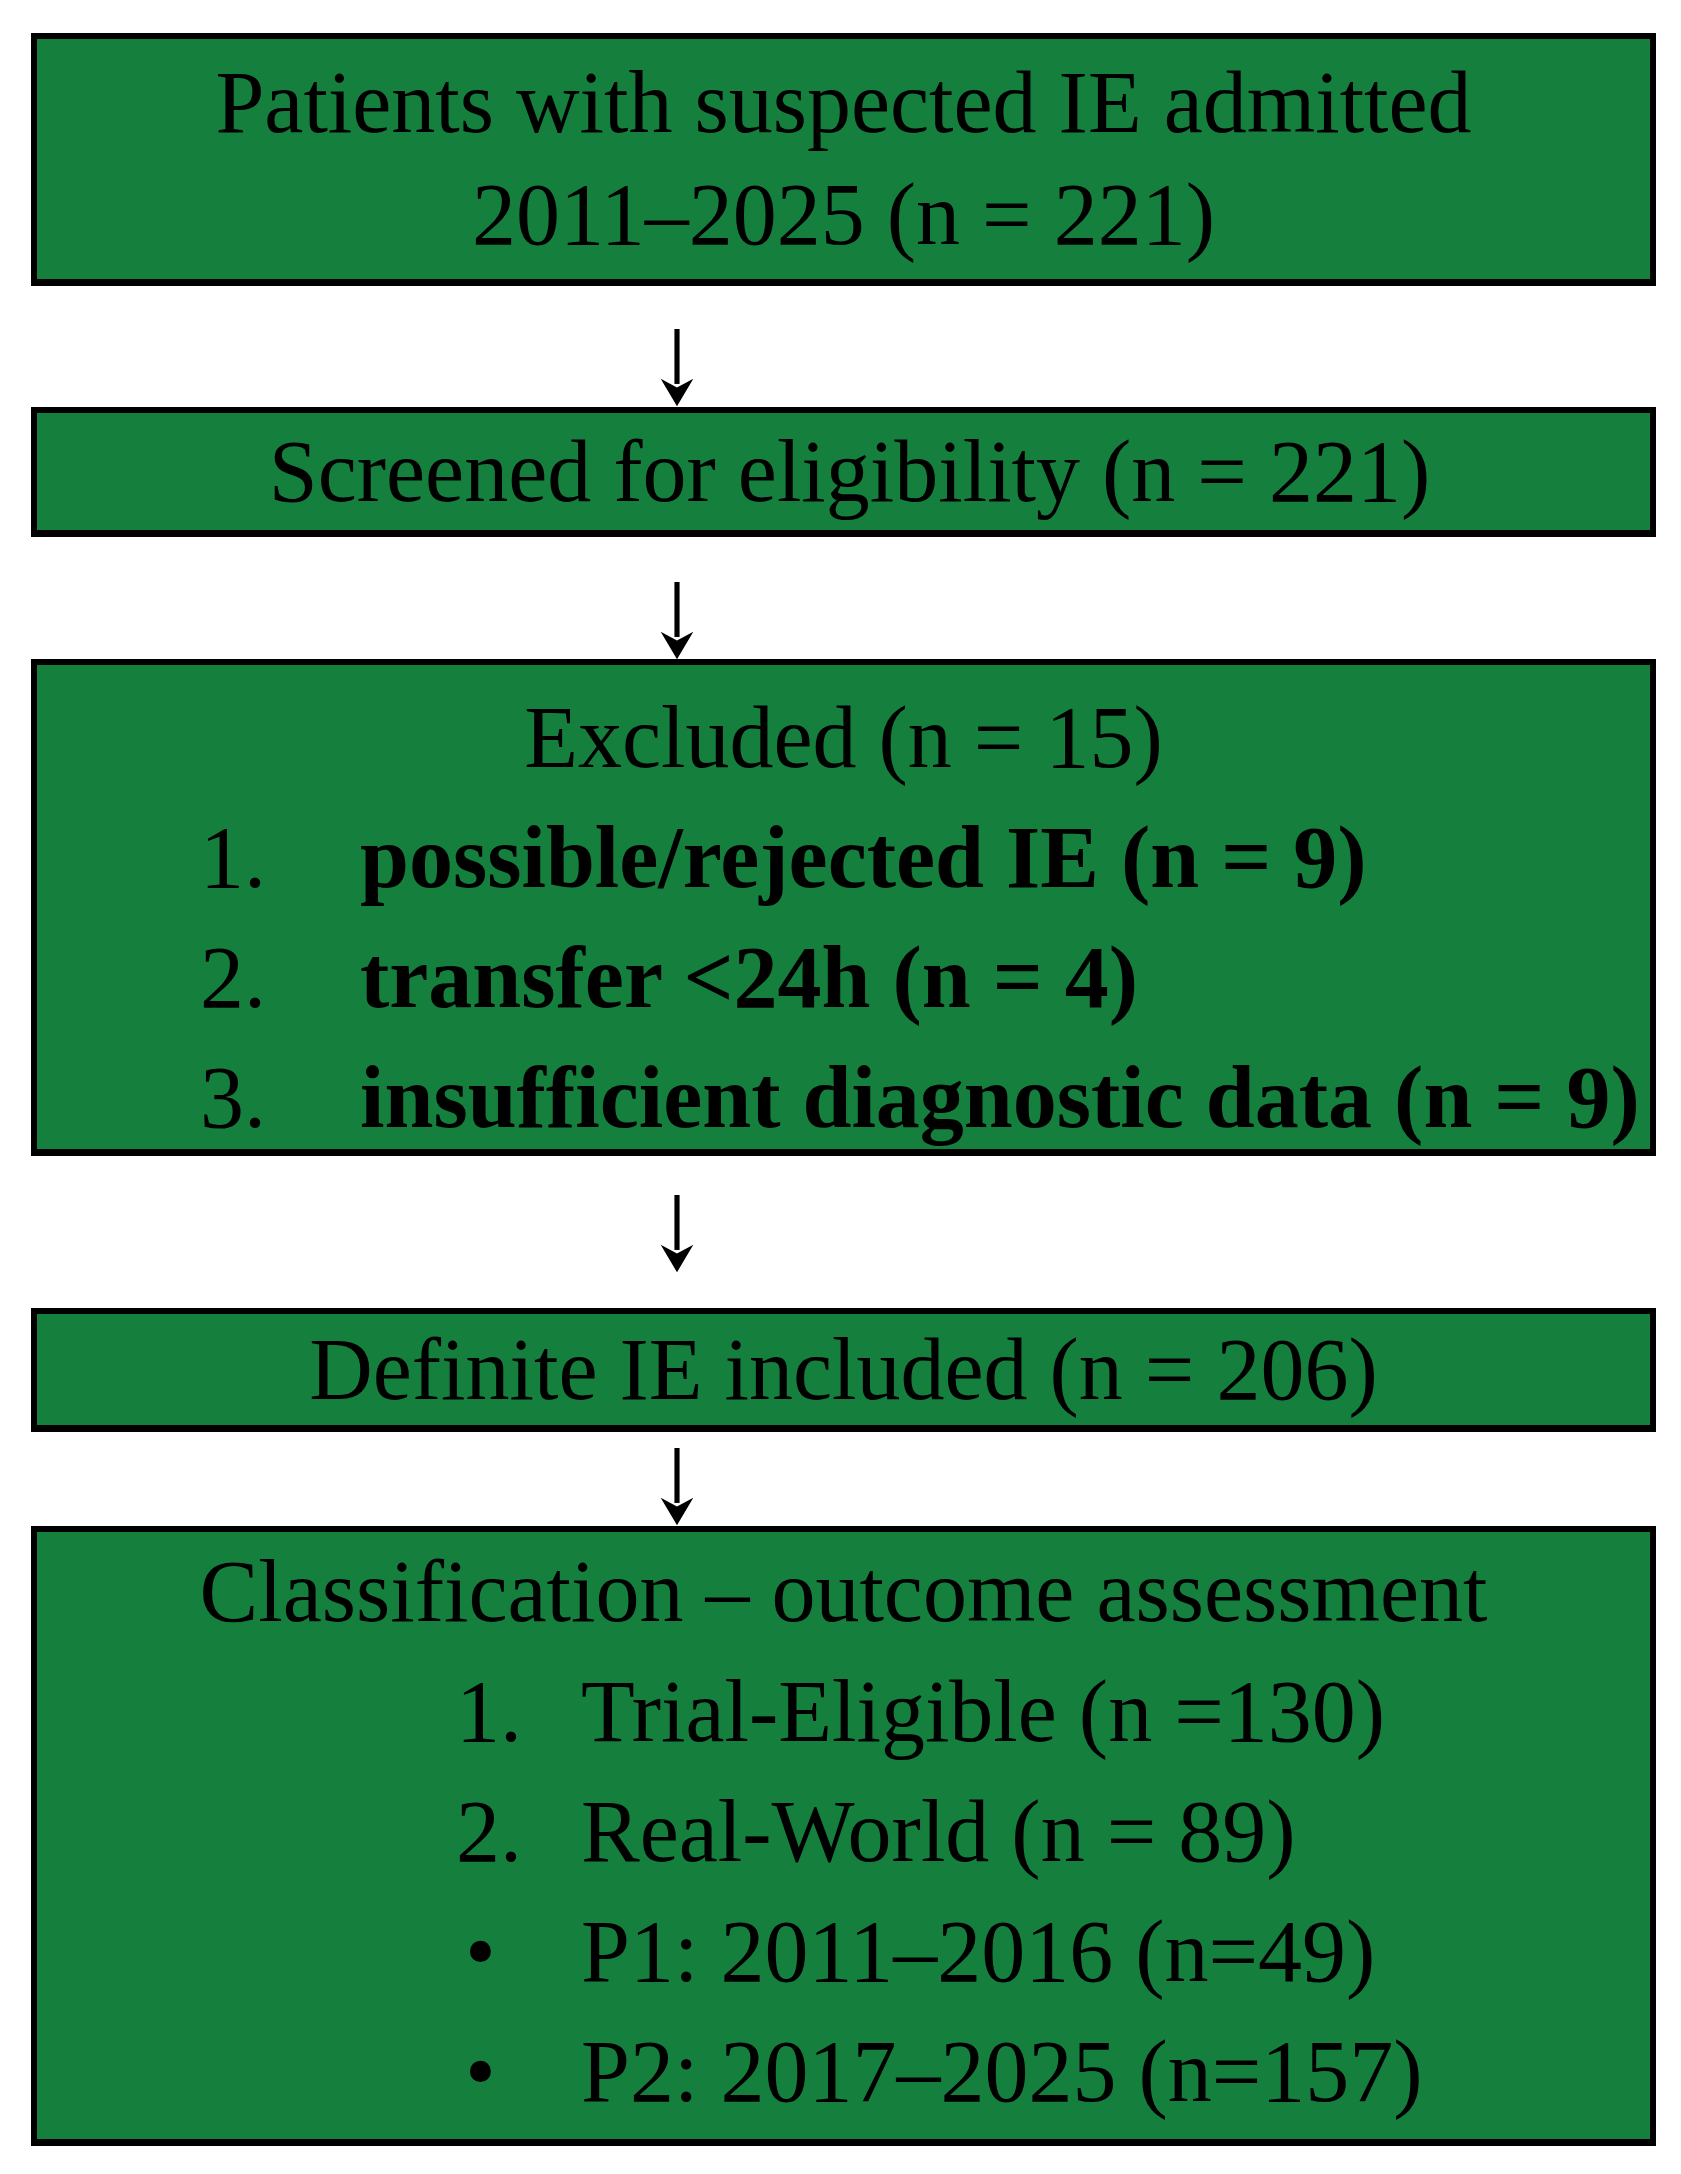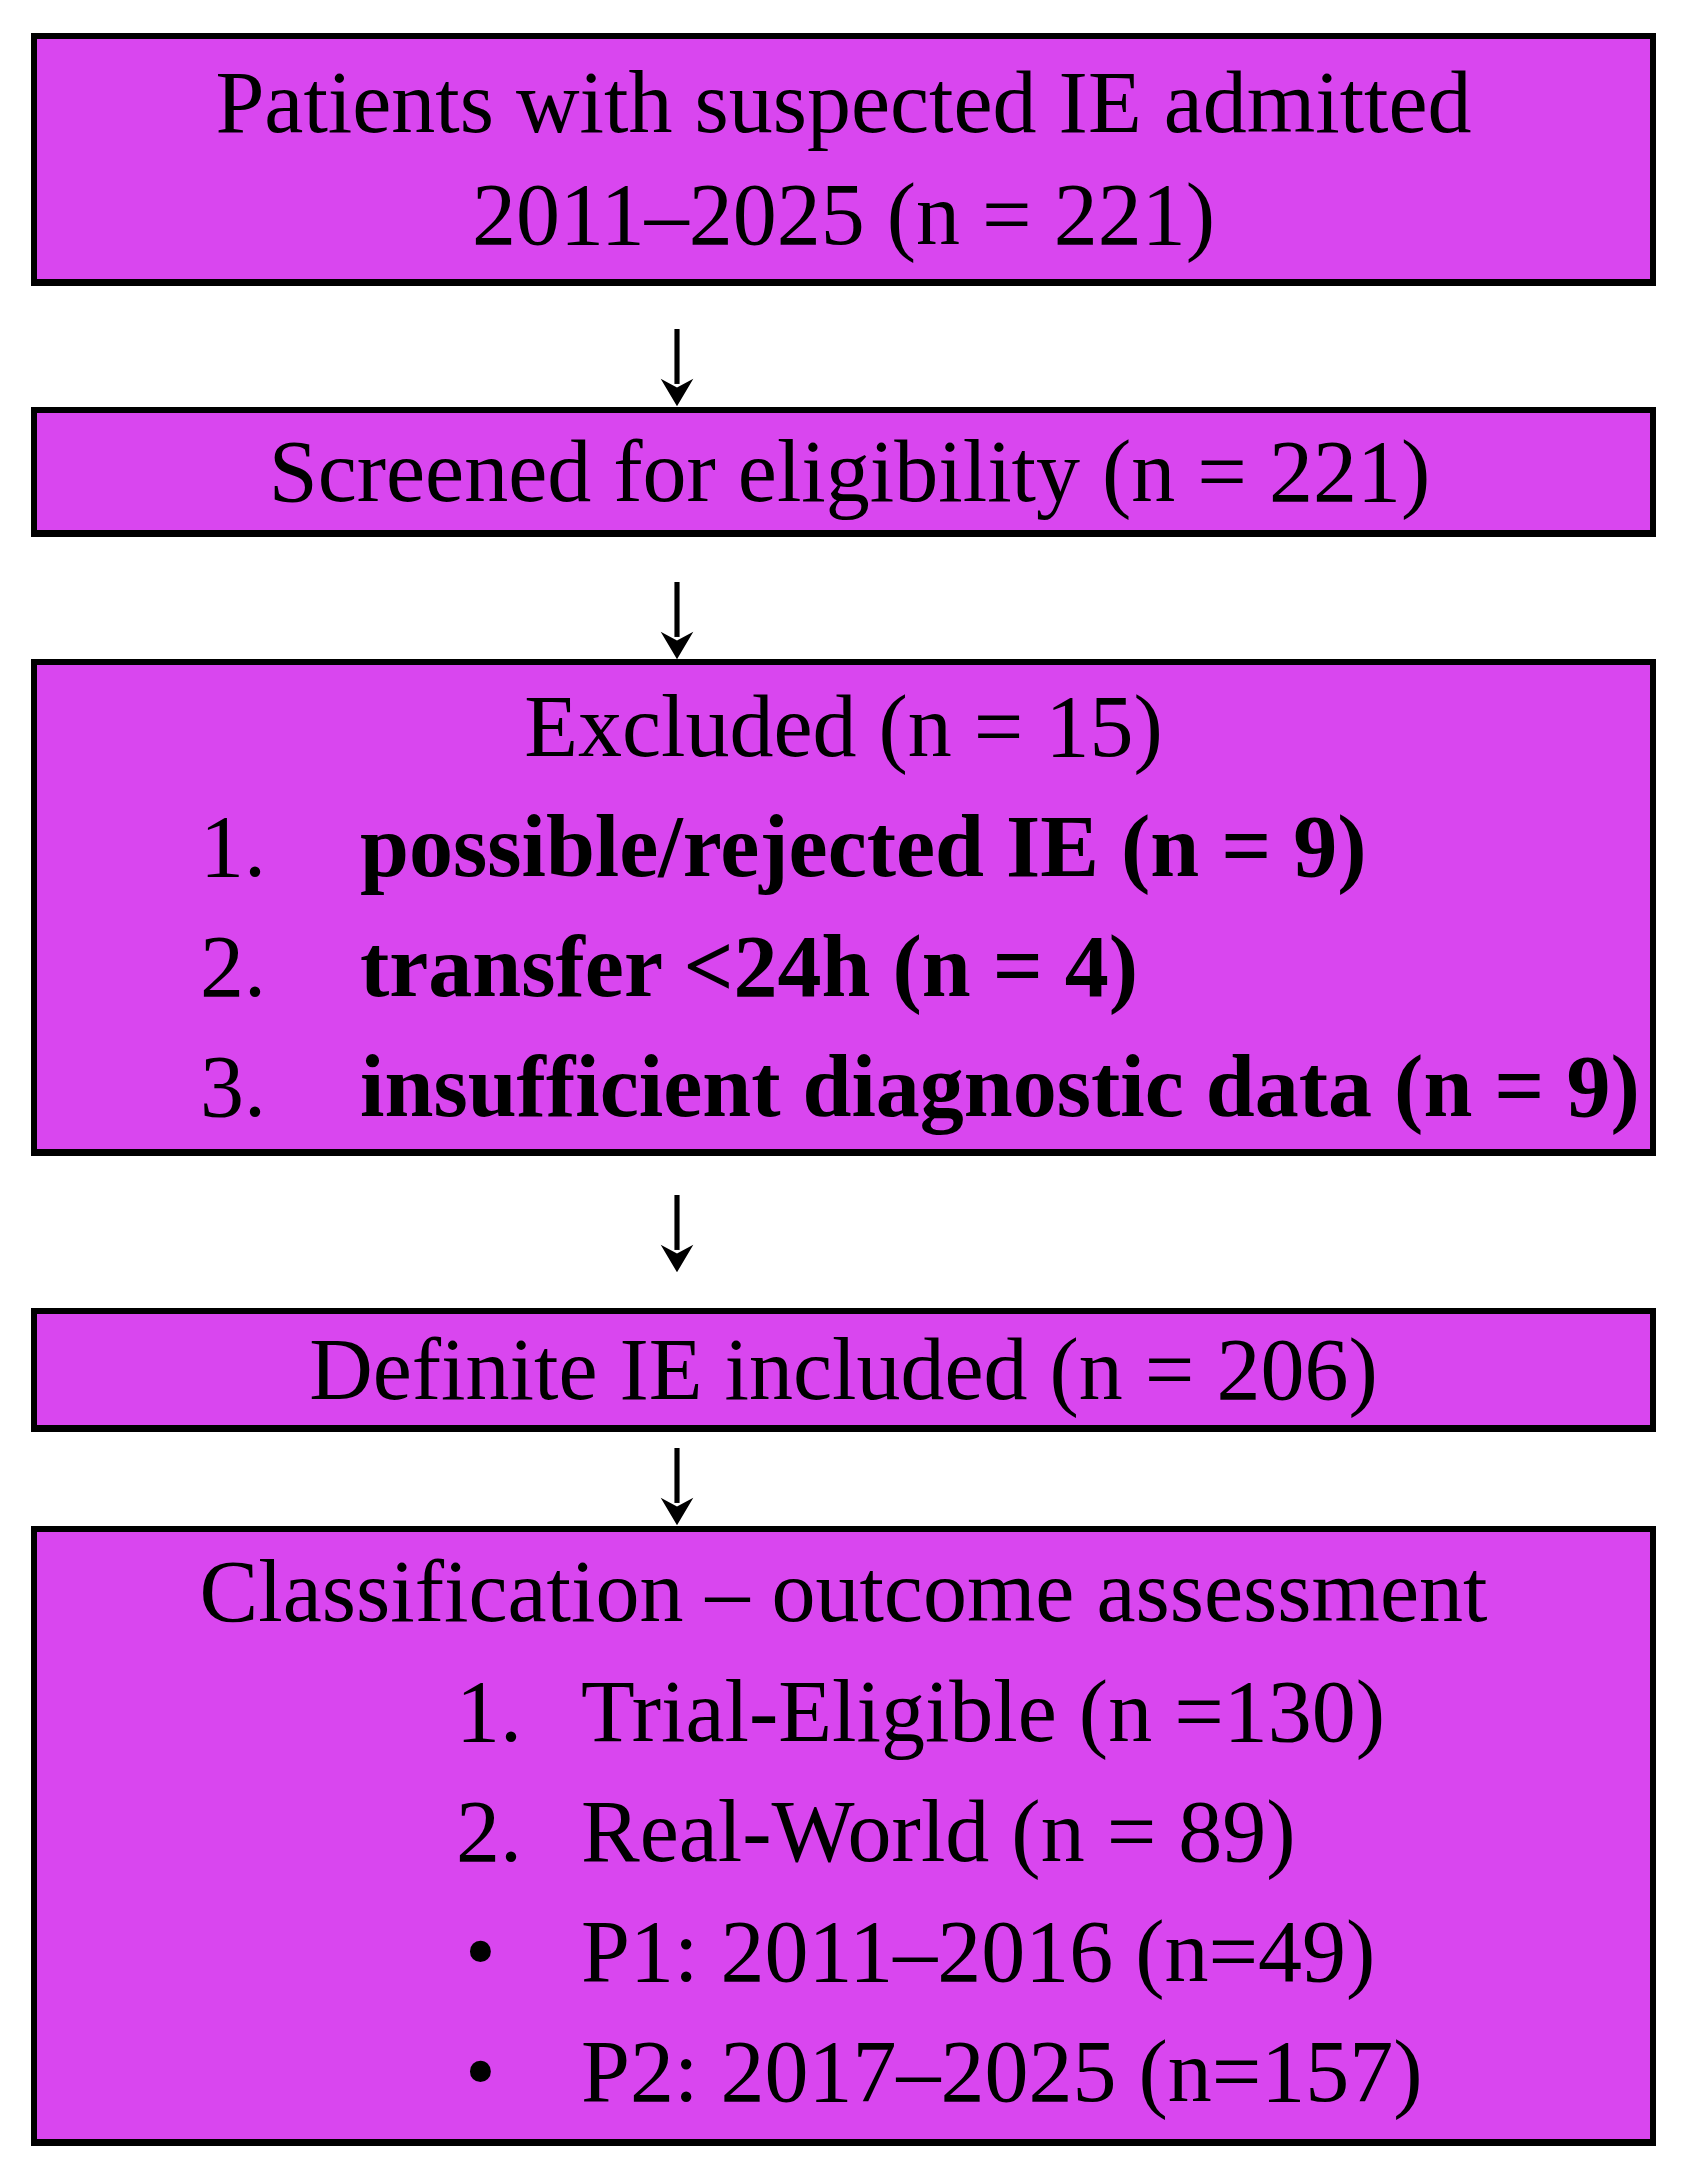--- a/index.html
+++ b/index.html
@@ -13,31 +13,31 @@
     font-size: 88px;
   }
   .flowbox {
     position: absolute;
     left: 31px;
     width: 1625px;
     border: 6px solid #000000;
     border-top-width: 6.8px;
     border-bottom-width: 7.7px;
     box-sizing: border-box;
-    background: #d946ef;
+    background: #15803d;
   }
   .center-lines {
     display: flex;
     flex-direction: column;
     justify-content: center;
     text-align: center;
   }
   .box1 { top: 33px;   height: 253px; line-height: 112px; }
   .box2 { top: 407px;  height: 130px; line-height: 115px; padding-left: 12px; }
-  .box3 { top: 659px;  height: 497px; padding-top: 2px; }
+  .box3 { top: 659px;  height: 497px; padding-top: 13px; }
   .box4 { top: 1276px; height: 124px; line-height: 110px; margin-top: 32px; }
   .box5 { top: 1526px; height: 620px; padding-top: 0; }
 
   .box-title {
     text-align: center;
     line-height: 120px;
   }
   .list-row {
     position: relative;
     line-height: 120px;

